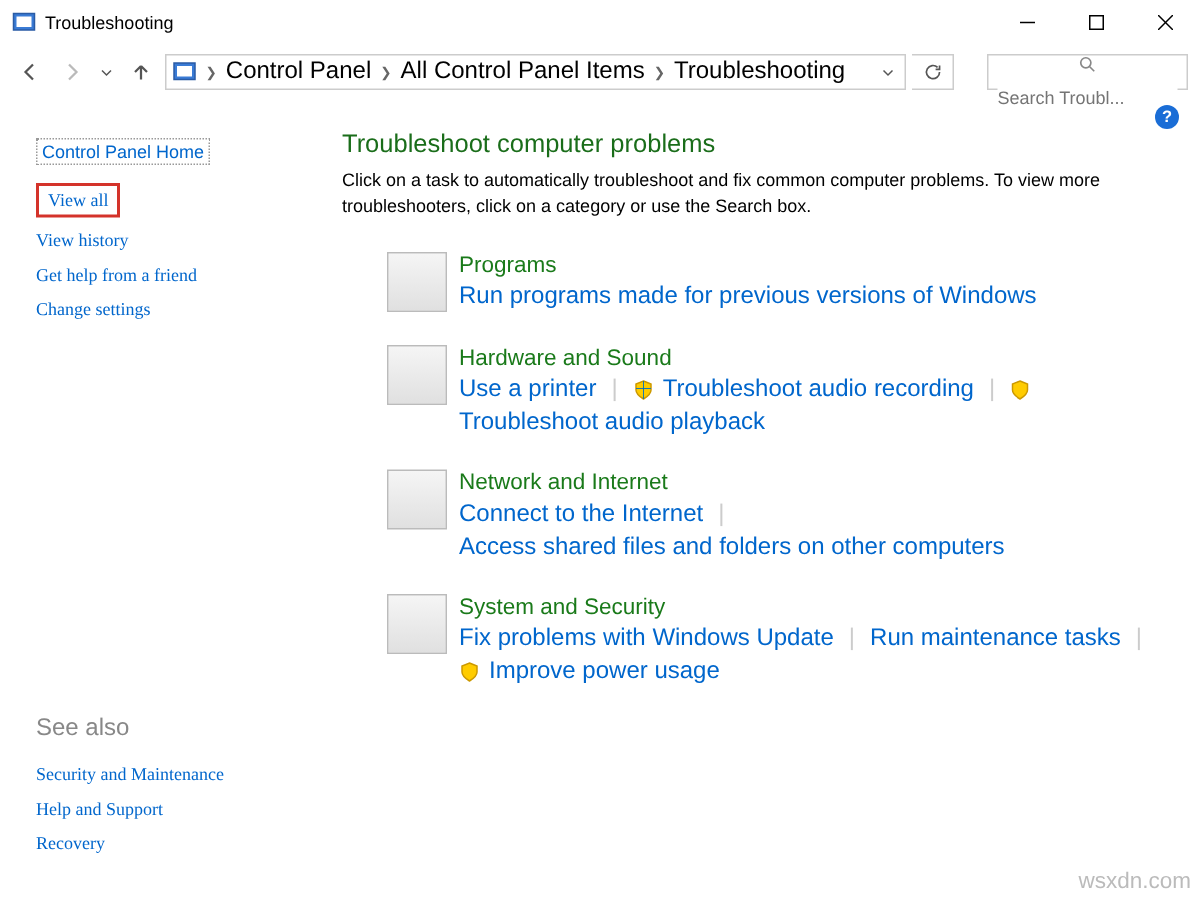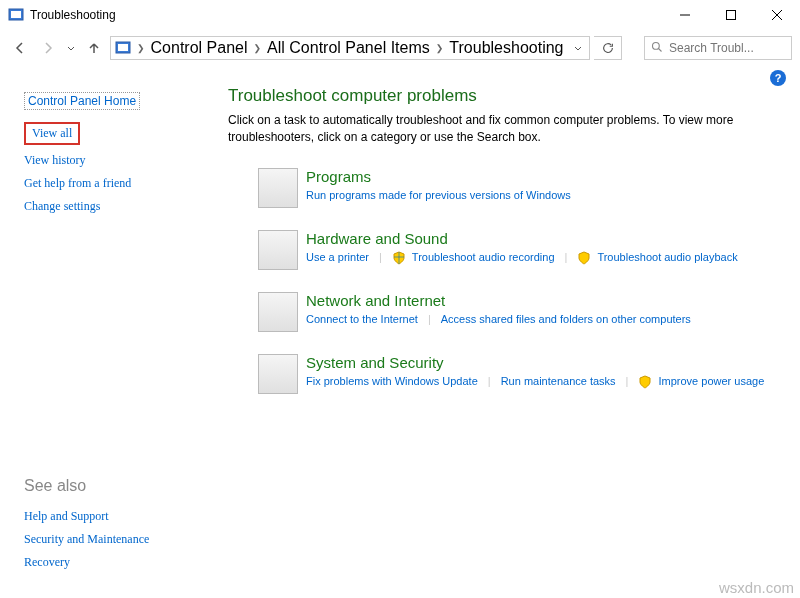--- a/index.html
+++ b/index.html
@@ -11,37 +11,37 @@
 .winbtn svg { width:10px; height:10px; }
 .navbar { height:36px; display:flex; align-items:center; padding:0 8px; gap:4px; }
 .navbtn { width:24px; height:24px; display:flex; align-items:center; justify-content:center; }
 .navbtn.disabled { opacity:.4; }
 .chev { width:14px; height:14px; display:flex; align-items:center; justify-content:center; }
 .addressbar { flex:1; height:24px; border:1px solid #ccc; display:flex; align-items:center; padding:0 4px; gap:2px; }
 .addressbar .bcicon { width:16px; height:16px; margin-right:2px; }
 .bcsep { color:#666; padding:0 2px; font-size:9px; }
 .bcitem { font-size:16px; padding:0 2px; }
 .refresh { width:28px; height:24px; border:1px solid #ccc; border-left:none; display:flex; align-items:center; justify-content:center; }
-.searchbox { width:148px; height:24px; border:1px solid #ccc; display:flex; align-items:center; padding:0 6px; margin-left:18px; gap:6px; }
+.searchbox { width:134px; height:24px; border:1px solid #ccc; display:flex; align-items:center; padding:0 6px; margin-left:18px; gap:6px;flex-direction:column; }
 .searchbox input { border:none; outline:none; width:100%; font-size:12px; color:#666; }
 .helprow { display:flex; justify-content:flex-end; padding:4px 14px 0 0; }
 .help-icon { width:16px; height:16px; background:#1a6dd6; border-radius:50%; color:#fff; font-size:11px; font-weight:bold; display:flex; align-items:center; justify-content:center; }
 .body { display:flex; padding:0 14px 0 24px; }
 .sidebar { width:200px; padding-top:6px; }
 .side-home { display:inline-block; color:#0066cc; font-size:12px; padding:1px 3px; border:1px dotted #999; margin-bottom:12px; }
 .side-link { display:block; color:#0066cc; font-size:12px; padding:4px 0; cursor:pointer;font-family:Liberation Serif, serif; }
 .side-link.boxed { border:2px solid #d4332a; padding:2px 6px; display:inline-block; margin-bottom:4px; }
 .main { flex:1; padding-left:4px; }
 .main-title { color:#1a6d1a; font-size:17px; font-weight:400; margin-bottom:6px; }
 .main-desc { font-size:12px; color:#000; line-height:1.4; margin-bottom:22px; }
 .cat { display:flex; margin-bottom:22px;margin-left:30px; }
 .cat-icon { width:40px; height:40px; margin-right:8px; border:1px solid #bbb; background:linear-gradient(#f5f5f5,#e0e0e0); flex-shrink:0; }
 .cat-body { flex:1; }
 .cat-title { color:#1a7a1a; font-size:15px; font-weight:400; margin-bottom:4px; }
-.cat-links { display:flex; flex-wrap:wrap; gap:4px; font-size:11px; }
+.cat-links { display:flex; flex-wrap:wrap; align-items:center; gap:4px; font-size:16px; }
 .cat-link { color:#0066cc; cursor:pointer; }
 .linksep { color:#ccc; padding:0 6px; }
 .shield { width:14px; height:14px; display:inline-block; vertical-align:middle; margin-right:2px; }
 .seealso { position:absolute; bottom:24px; left:24px; }
 .seealso-title { color:#888; font-size:16px; margin-bottom:10px; }
 .watermark { position:absolute; right:6px; bottom:2px; font-size:15px; color:#bbb; }
 </style>
 </head>
 <body>
 
@@ -198,18 +198,18 @@
               </svg></span>
           <span class="cat-link">Improve power usage</span>
         </div>
       </div>
     </div>
   </div>
 </div>
 
 <div class="seealso">
   <div class="seealso-title">See also</div>
+  <span class="side-link">Security and Maintenance</span>
   <span class="side-link">Help and Support</span>
-  <span class="side-link">Security and Maintenance</span>
   <span class="side-link">Recovery</span>
 </div>
 
 <div class="watermark">wsxdn.com</div>
 
 </body></html>

